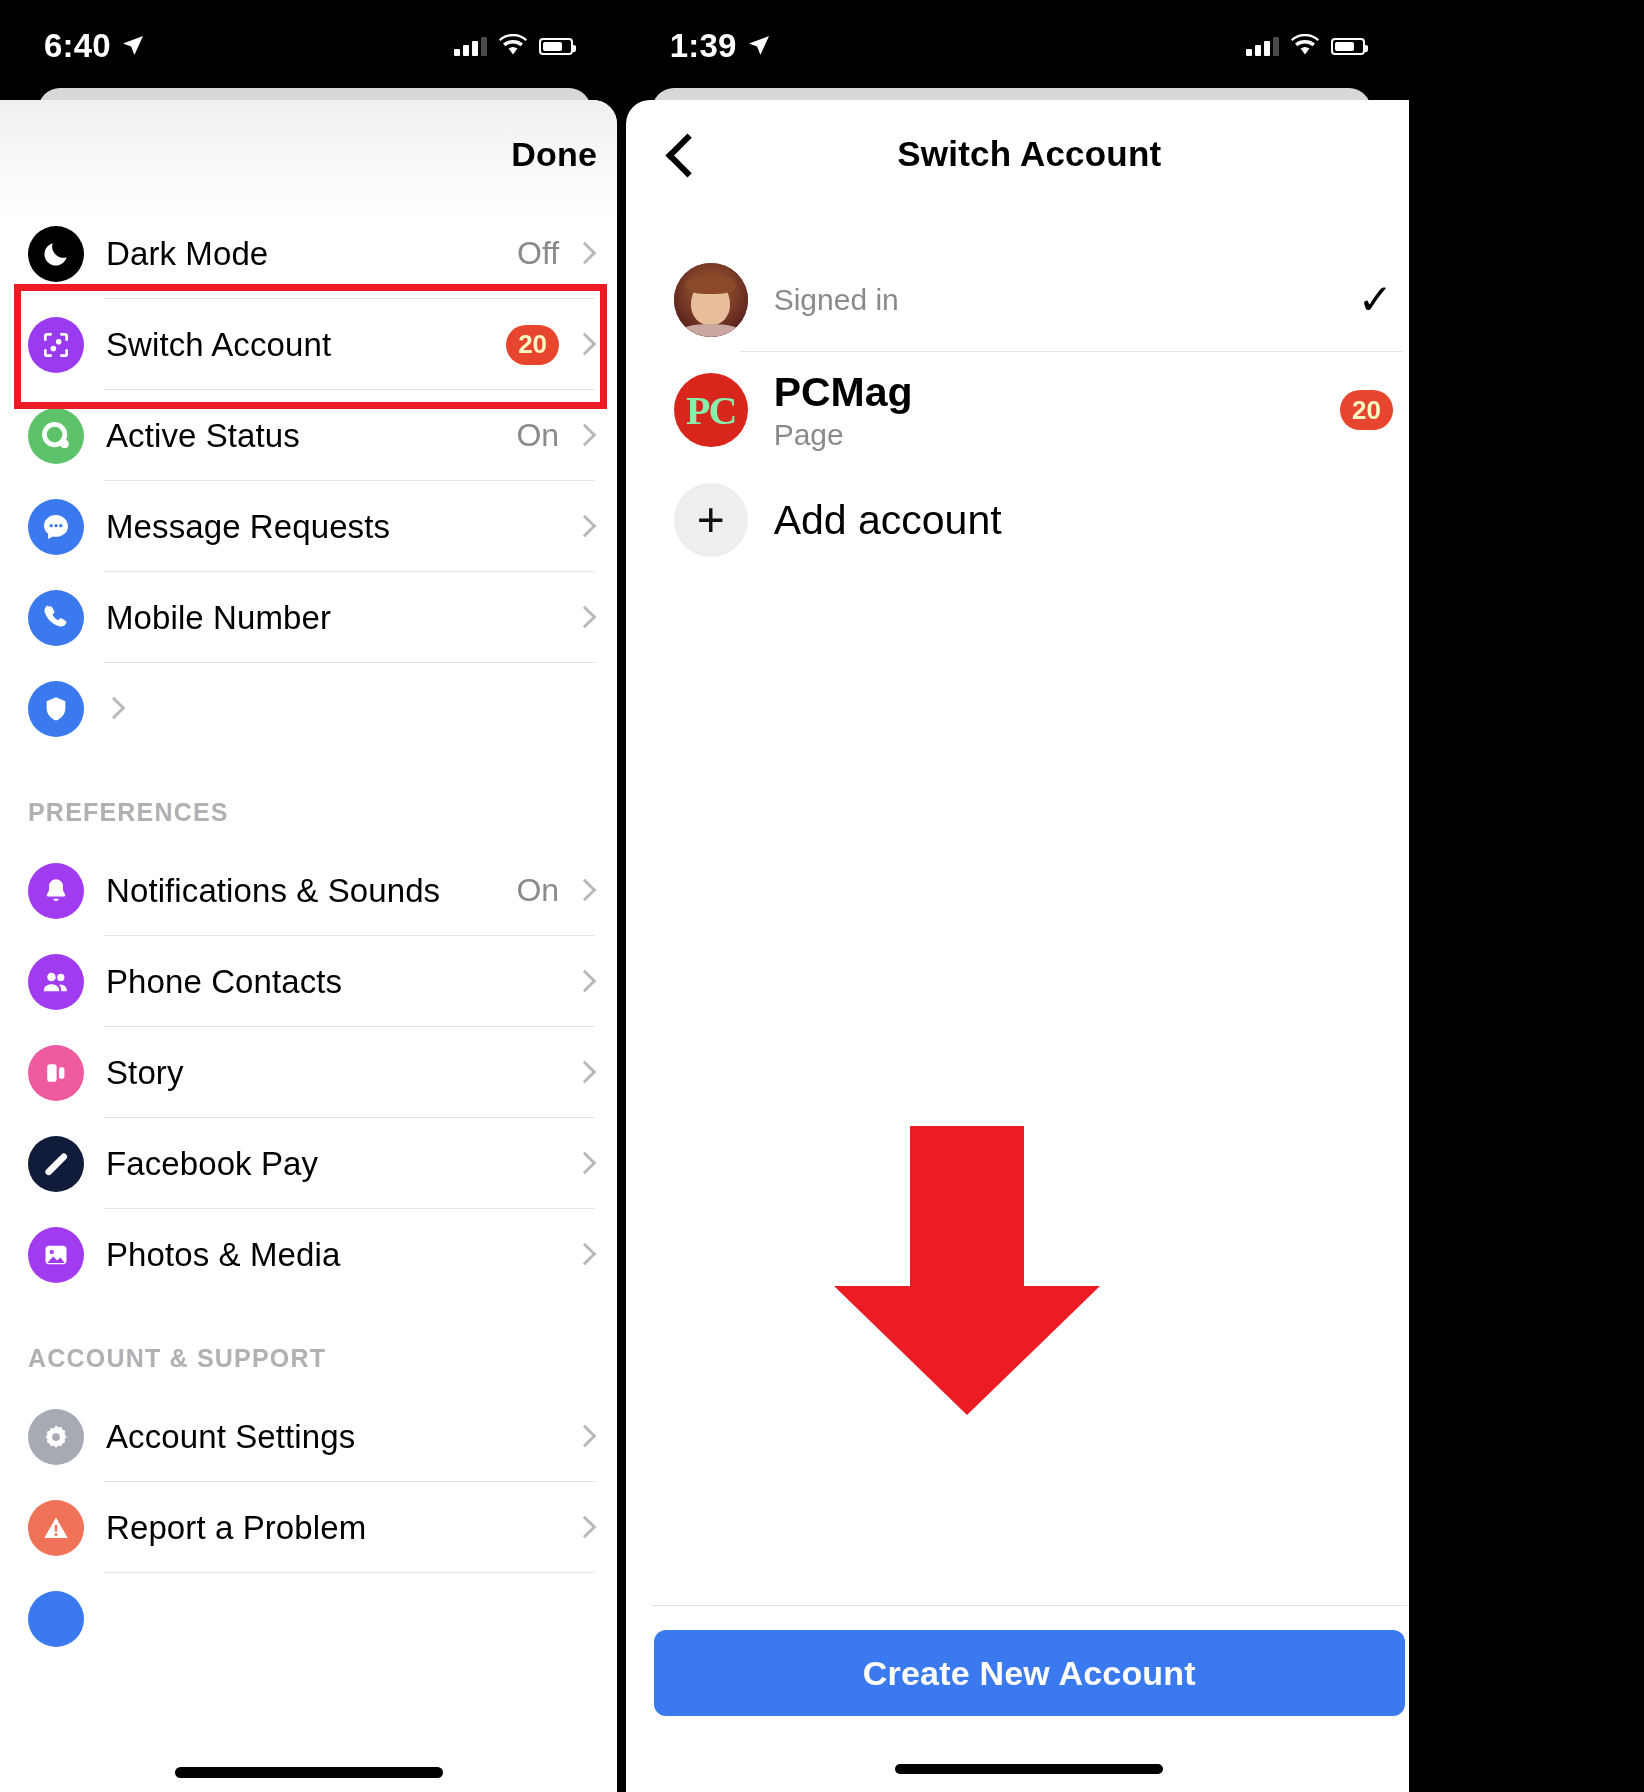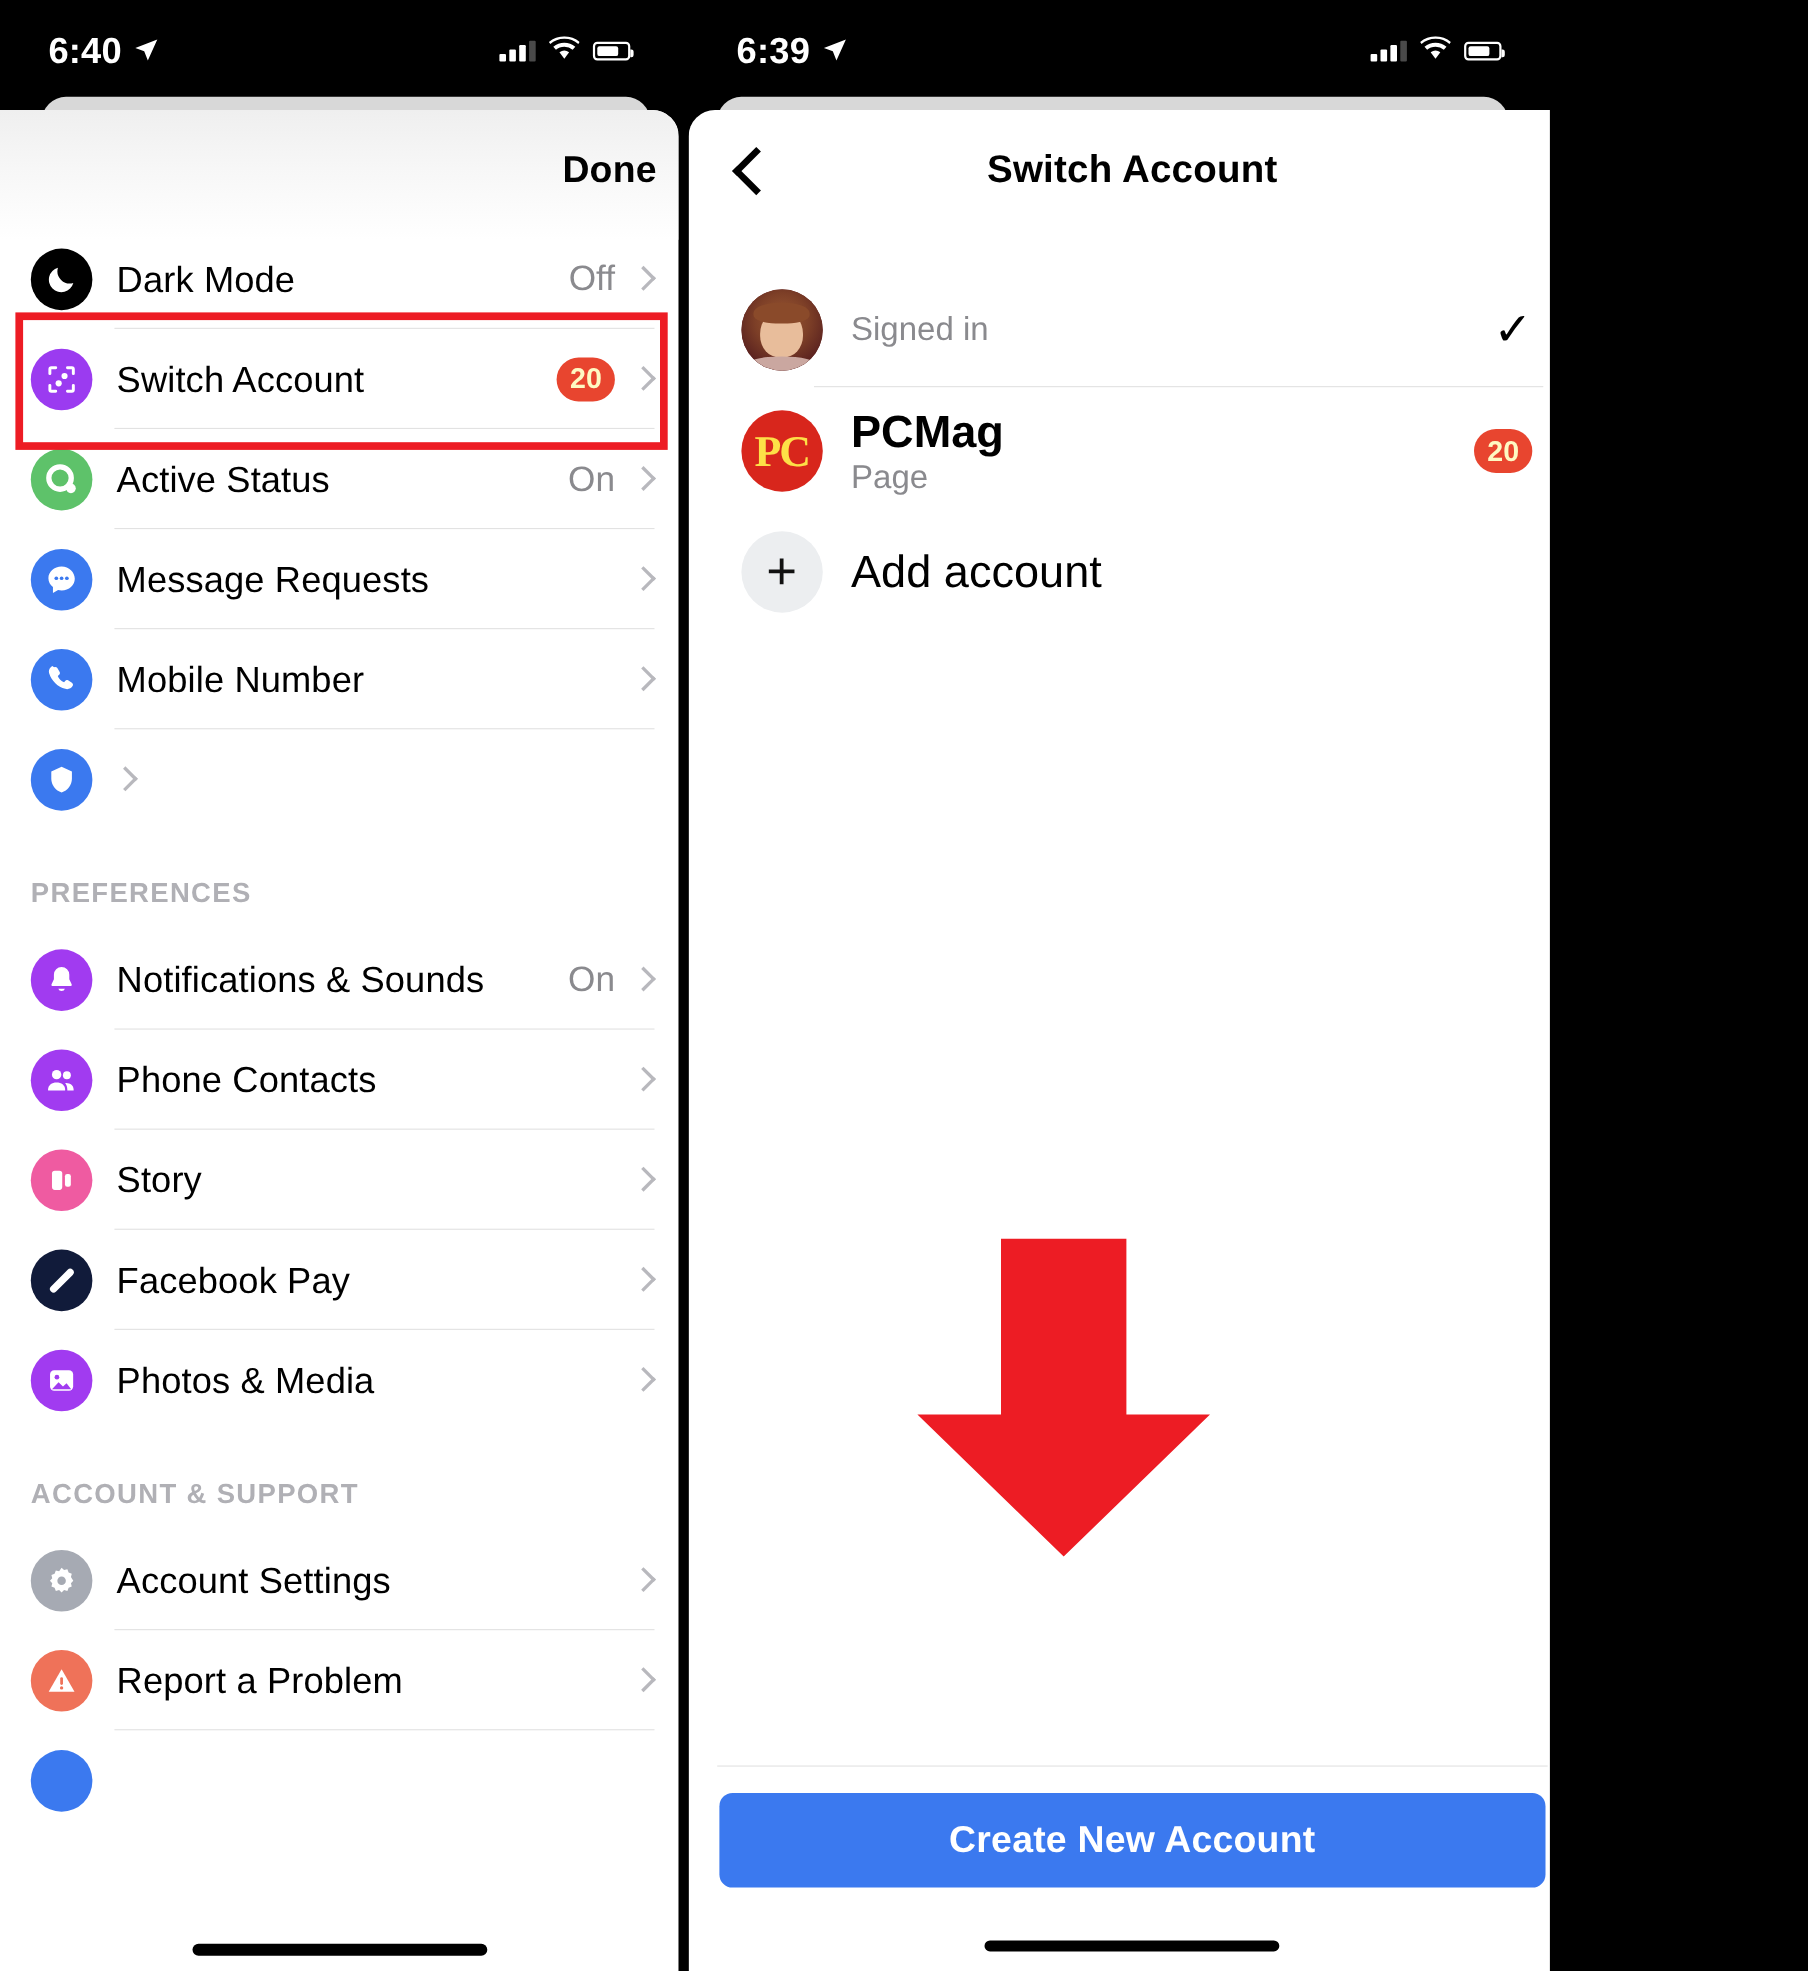--- a/index.html
+++ b/index.html
@@ -152,21 +152,21 @@
   .avatar .shoulder { position:absolute; left:6%; bottom:-4%; width:88%; height:22%;
     background:#caa7a0; border-radius:50% 50% 0 0; }
 
   .acct-texts { flex: 1; display:flex; flex-direction: column; justify-content:flex-end; gap:2px; }
   .acct-name { font-size: 41px; font-weight: 700; color: #000; }
   .acct-sub  { font-size: 30px; color: #8a8a8e; }
   .checkmark { font-size: 42px; color: #000; font-weight: 400; line-height: 1; }
 
   .pc-logo {
     width: 74px; height: 74px; border-radius: 50%; flex:0 0 74px; margin-right: 26px;
-    background: #d8261c; color:#fde047; display:flex; align-items:center; justify-content:center;
+    background: #d8261c; color:#86efac; display:flex; align-items:center; justify-content:center;
     font-size: 40px; font-weight: 800; letter-spacing: -2px; font-family:"Liberation Serif", serif;
   }
   .plus-circle {
     width: 74px; height: 74px; border-radius: 50%; flex:0 0 74px; margin-right: 26px;
     background: #eceef0; display:flex; align-items:center; justify-content:center;
     font-size: 48px; color:#111; font-weight: 300; line-height: 1;
   }
 
   .cta-wrap { position:absolute; left:0; right:0; bottom: 0; z-index: 9; }
   .cta-divider { height:1px; background:#e2e2e2; margin: 0 26px; }
@@ -415,21 +415,21 @@
         <div class="bar"></div>
       </div>
   </div>
 
   <div class="phone gap"></div>
 
   <div class="phone right">
 
     <div class="statusbar">
       <div class="sb-time">
-        <span>6:39</span>
+        <span>1:39</span>
         <span class="loc-arrow">
           <svg width="24" height="24" viewBox="0 0 24 24">
               <path d="M22 3 2 10.6l8.1 2.9L13.4 22 22 3z" fill="#fff"></path>
             </svg>
         </span>
       </div>
       <div class="sb-right">
         <span class="bars">
             <i></i>
             <i></i>

